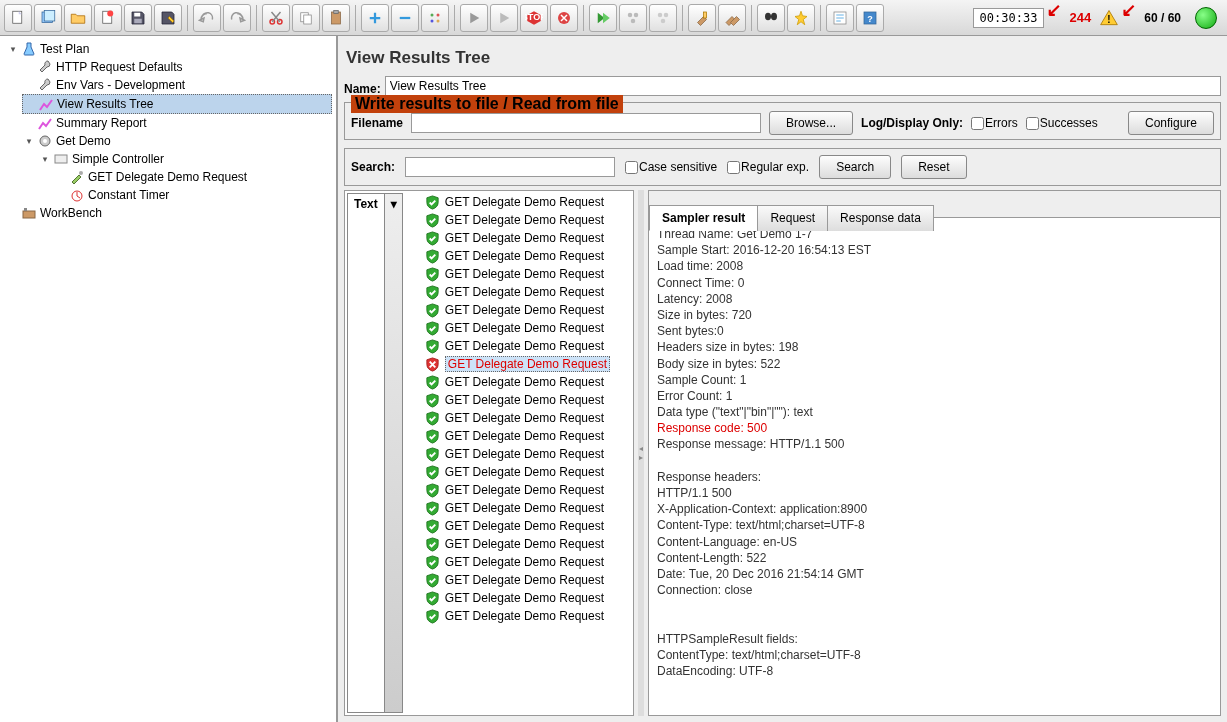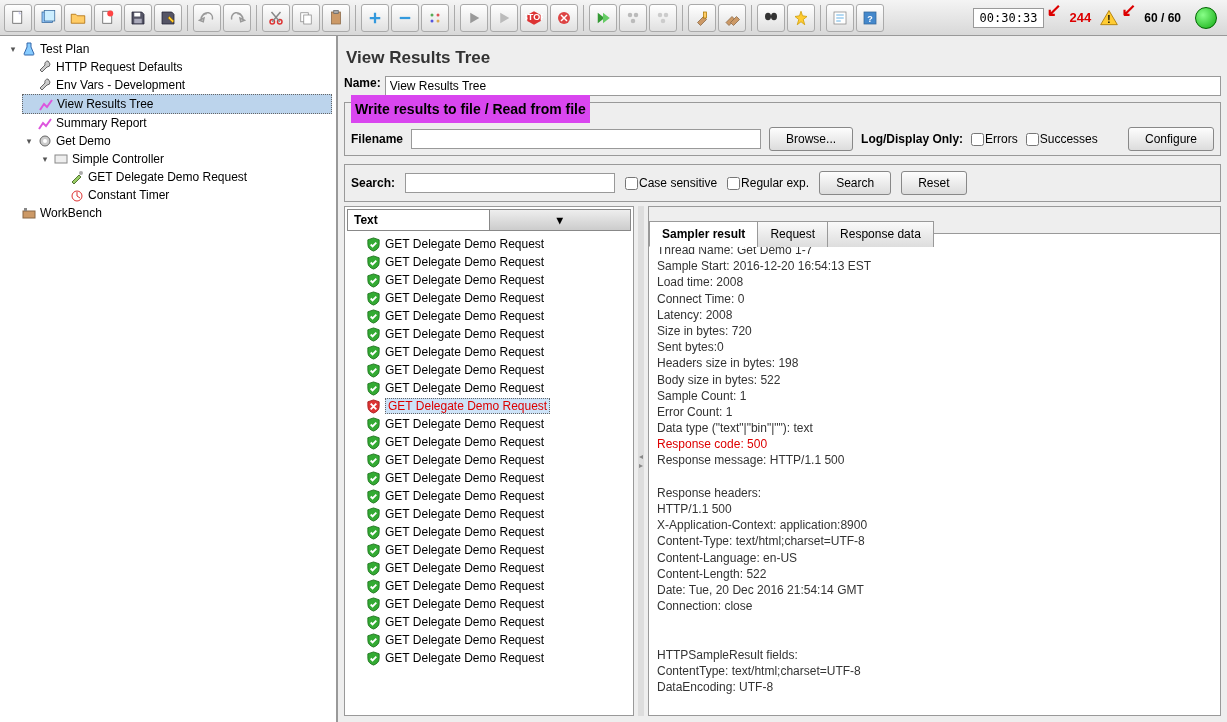--- a/index.html
+++ b/index.html
@@ -20,33 +20,33 @@
 .tree-pane{width:338px;border-right:2px solid #999;background:#fff;padding:4px;overflow:auto}
 .tree ul{list-style:none;padding-left:16px}
 .tree>ul{padding-left:2px}
 .tree li{white-space:nowrap}
 .tree-row{display:flex;align-items:center;gap:3px;padding:1px 2px;cursor:pointer}
 .tree-row.selected{background:#bcd4ec;border:1px dotted #666}
 .tree-toggle{width:10px;height:10px;display:inline-flex;align-items:center;justify-content:center;font-size:9px;color:#555;cursor:pointer}
 .tree-icon{width:16px;height:16px;display:inline-flex;align-items:center;justify-content:center}
 .right-pane{flex:1;display:flex;flex-direction:column;background:#eee;padding:6px;overflow:hidden}
 .title-h{font-size:17px;font-weight:bold;color:#333;padding:6px 2px}
-.form-row{display:flex;align-items:flex-start;gap:4px;margin:2px 0}
+.form-row{display:flex;align-items:flex-end;gap:4px;margin:2px 0}
 .form-row label{font-weight:bold}
 .form-row input[type=text]{flex:1;border:1px solid #999;padding:2px 4px;background:#fff}
 .fieldset{border:1px solid #999;padding:4px 6px;margin:4px 0;position:relative}
-.fieldset .legend{font-weight:bold;position:absolute;top:-8px;left:6px;background:#d946ef;padding:6px 4px;font-size:14px}
-.file-row{display:flex;align-items:center;gap:8px;margin-top:20px}
+.fieldset .legend{font-weight:bold;position:absolute;top:-8px;left:6px;background:#c2410c;padding:0 4px;font-size:16px}
+.file-row{display:flex;align-items:center;gap:8px;margin-top:4px}
 .file-row input[type=text]{width:350px;border:1px solid #999;padding:2px 4px}
 .btn{border:1px solid #888;background:linear-gradient(#fdfdfd,#dcdcdc);padding:4px 16px;border-radius:3px;cursor:pointer}
 .chk{display:flex;align-items:center;gap:1px}
 .search-bar{border:1px solid #999;padding:6px;margin:4px 0;display:flex;align-items:center;gap:10px;background:#eee}
 .search-bar input[type=text]{width:210px;border:1px solid #999;padding:2px 4px}
 .results-split{display:flex;flex:1;gap:4px;overflow:hidden}
-.results-left{width:290px;display:flex;flex-direction:column;border:1px solid #999;background:#fff}
+.results-left{width:290px;display:flex;flex-direction:row;border:1px solid #999;background:#fff}
 .dropdown{display:flex;border:1px solid #888;margin:2px}
 .dropdown span{flex:1;padding:3px 6px;font-weight:bold}
 .dropdown .dd-btn{width:18px;background:linear-gradient(#eee,#ccc);border-left:1px solid #888;text-align:center;cursor:pointer}
 .result-list{flex:1;overflow:auto;padding:2px}
 .result-item{display:flex;align-items:center;gap:4px;padding:1px 4px 1px 18px;cursor:pointer}
 .result-item .shield{width:15px;height:15px}
 .result-item.err span.txt{color:#d00;background:#cde3f8;border:1px dotted #666;padding:0 2px}
 .results-right{flex:1;display:flex;flex-direction:column;border:1px solid #999;background:#fff;overflow:hidden}
 .tabs{display:flex;background:#eee;border-bottom:1px solid #999}
 .tab{padding:5px 12px;border:1px solid #999;border-bottom:none;background:linear-gradient(#fafafa,#ddd);margin-right:-1px;cursor:pointer;position:relative;top:14px}

